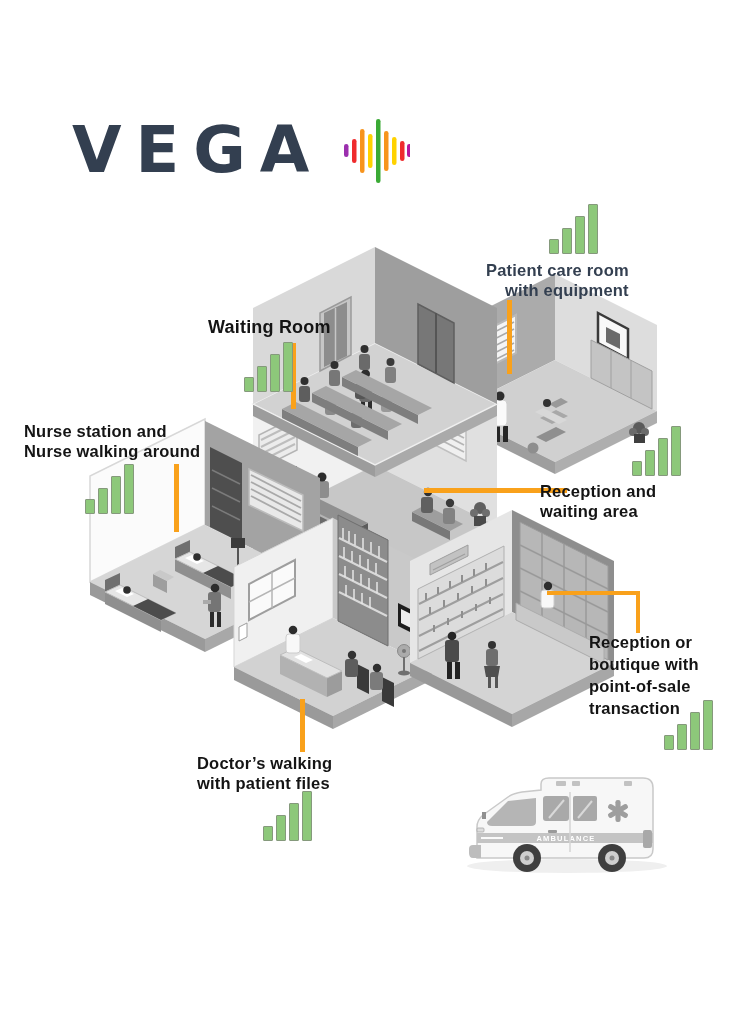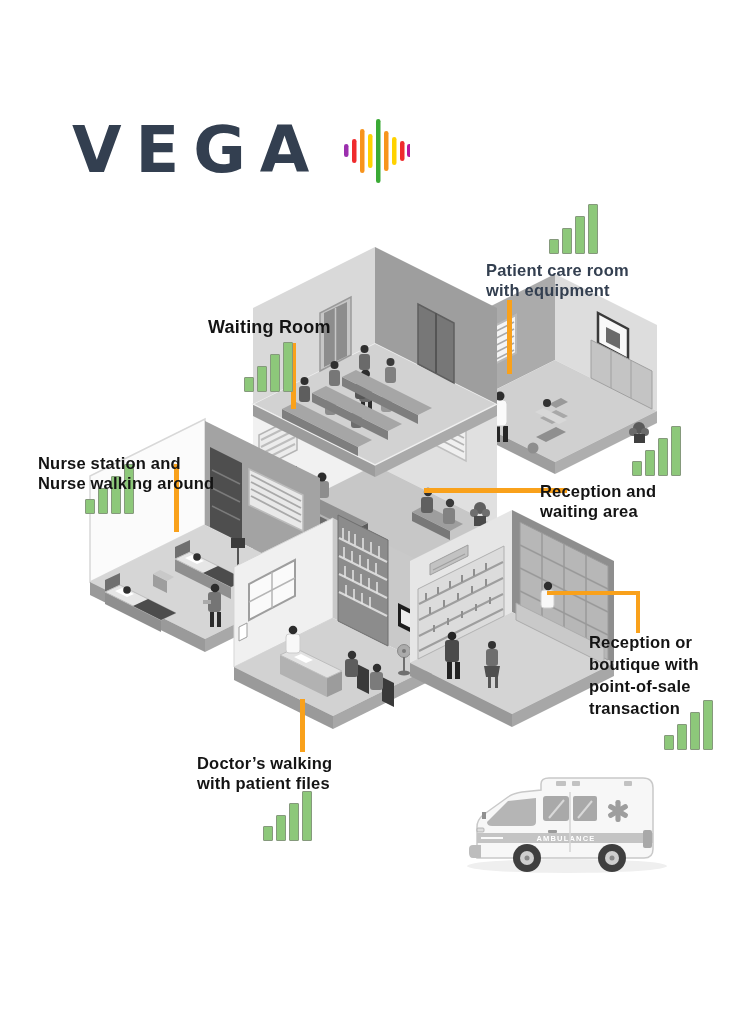--- a/index.html
+++ b/index.html
@@ -5,35 +5,35 @@
   html,body{margin:0;padding:0;background:#ffffff;}
   .page{position:relative;width:731px;height:1024px;background:#ffffff;overflow:hidden;
         font-family:"Liberation Sans", sans-serif;}
   svg{position:absolute;inset:0;}
   #scene{left:0;top:0;width:731px;height:1024px;z-index:1;}
   #logo{left:70px;top:108px;width:340px;height:90px;z-index:2;}
 
   .label{position:absolute;z-index:3;font-weight:700;font-size:16.5px;line-height:20px;
          color:#141414;letter-spacing:.2px;white-space:nowrap;}
   .label span{display:block;}
-  .label.navy{color:#333f50;}
+  .label.navy{color:#333f50;text-align:right;}
 
   .bars{position:absolute;z-index:3;display:flex;align-items:flex-end;gap:3px;height:50px;}
   .bars i{display:block;width:10px;background:#8dc87a;border:1.5px solid #85997c;border-radius:1px;box-sizing:border-box;}
   .bars .b1{height:15px}.bars .b2{height:26px}.bars .b3{height:38px}.bars .b4{height:50px}
 
   .callout{position:absolute;z-index:2;background:#f9a11b;}
   .callout.v{width:4.5px;}
   .callout.h{height:4.5px;}
   .callout.elbow{background:transparent;border-top:4.5px solid #f9a11b;border-right:4.5px solid #f9a11b;}
 
   
   #lbl-patient{left:486px;top:260px;}
   #lbl-waiting{left:208px;top:317px;font-size:18px;}
-  #lbl-nurse{left:38px;top:421px;margin-top:32px;}
+  #lbl-nurse{left:24px;top:421px;}
   #lbl-reception{left:540px;top:481px;}
   #lbl-pharmacy{left:589px;top:631px;line-height:22px;}
   #lbl-doctor{left:197px;top:753px;}
 
   #bars-patient{left:549px;top:204px;}
   #bars-waiting{left:244px;top:342px;}
   #bars-nurse{left:85px;top:464px;}
   #bars-reception{left:632px;top:426px;}
   #bars-pharmacy{left:664px;top:700px;}
   #bars-doctor{left:263px;top:791px;}

